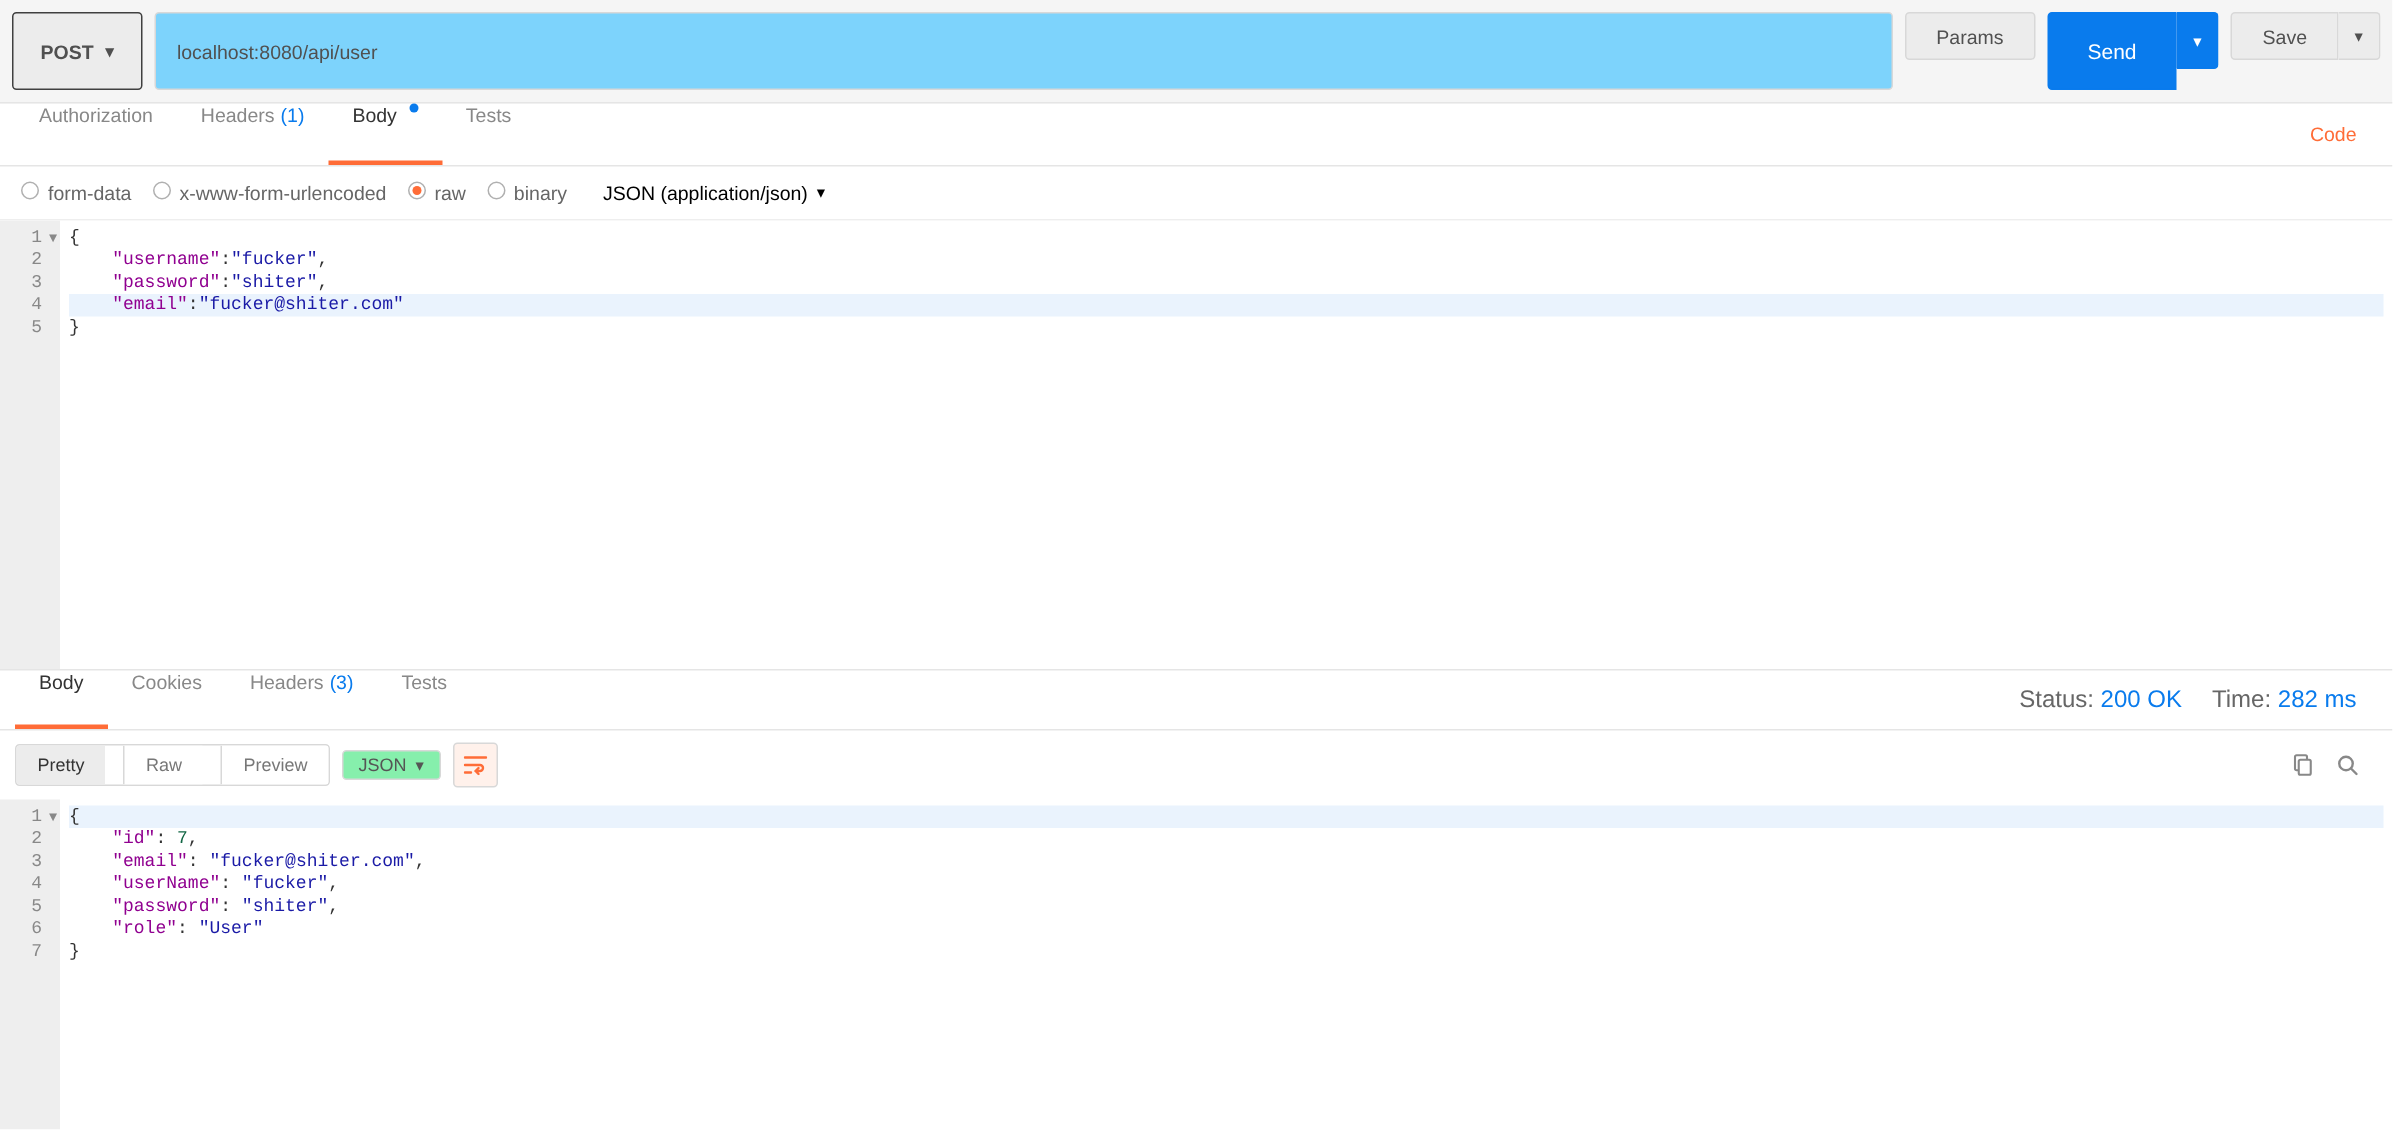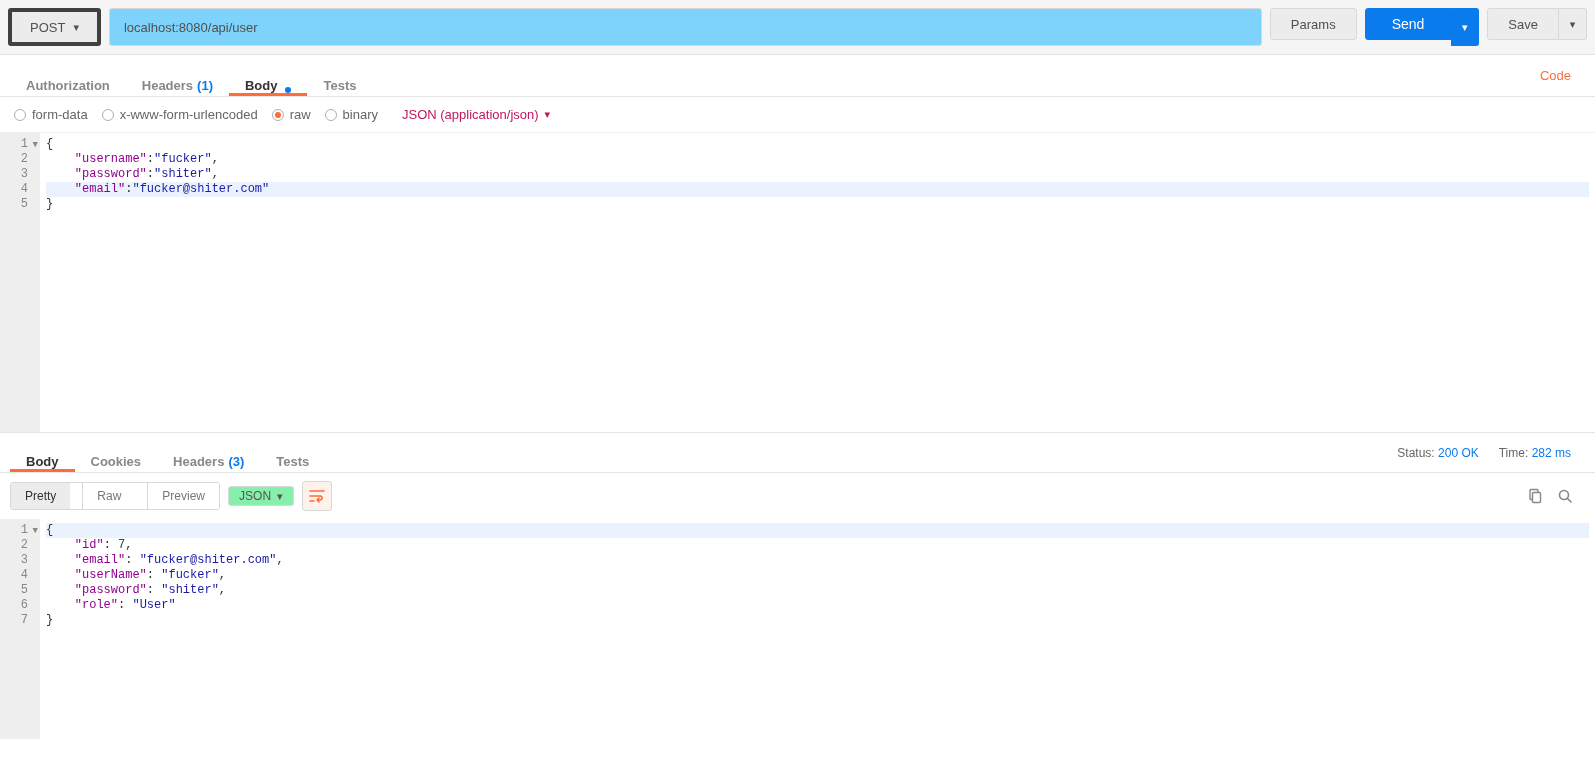--- a/index.html
+++ b/index.html
@@ -17,26 +17,26 @@
     gap: 8px;
     background: #f5f5f5;
     border-bottom: 1px solid #e5e5e5;
   }
   .method-select {
     display: flex;
     align-items: center;
     justify-content: center;
     gap: 8px;
     background: #ececec;
-    border: 4px solid #404040;
+    border: 1px solid #404040;
     border-radius: 3px;
     padding: 0 18px;
     color: #505050;
     font-size: 13px;
-    font-weight: 400;
+    font-weight: 700;
     min-width: 86px;
     cursor: pointer;
   }
   .url-input {
     flex: 1;
     border: 1px solid #d8d8d8;
     border-radius: 3px;
     padding: 0 14px;
     font-size: 13px;
     color: #505050;
@@ -55,21 +55,21 @@
     cursor: pointer;
     height: 32px;
   }
   .btn-group { display: flex; }
   .btn-group > * { border-radius: 0; }
   .btn-group > *:first-child { border-top-left-radius: 3px; border-bottom-left-radius: 3px; }
   .btn-group > *:last-child  { border-top-right-radius: 3px; border-bottom-right-radius: 3px; border-left: none; }
   .send-btn {
     display: flex; align-items: center; justify-content: center;
     background: #097bed; color: #fff; border: 1px solid #097bed;
-    padding: 0 26px; font-size: 14px; cursor: pointer; height: 32px;
+    padding: 0 26px; font-size: 14px; cursor: pointer; height: 52px;
   }
   .send-caret {
     background: #097bed; color: #fff; border: 1px solid #097bed;
     display: flex; align-items: center; justify-content: center;
     width: 28px; height: 38px; cursor: pointer; border-left: 1px solid rgba(255,255,255,0.3);
   }
   .save-caret { width: 28px; padding: 0; }
   .chev-down { font-size: 11px; }
 
   
@@ -78,27 +78,26 @@
     align-items: center;
     border-bottom: 1px solid #e5e5e5;
     padding: 0 10px;
     height: 42px;
     position: relative;
   }
   .tab {
     padding: 0 16px;
     height: 100%;
     display: flex;
-    align-items: flex-end;
+    align-items: flex-start;
     gap: 4px;
     color: #888;
     font-size: 13px;
     cursor: pointer;
     border-bottom: 3px solid transparent;
-    font-weight: bold;
   }
   .tab.active { color: #333; border-bottom-color: #ff6c37; }
   .tab .count { color: #097bed; }
   .dot { width: 6px; height: 6px; border-radius: 50%; background: #097bed; display: inline-block; margin-left: 4px; }
   .code-link {
     margin-left: auto;
     color: #ff6c37;
     font-size: 13px;
     cursor: pointer;
     padding-right: 14px;
@@ -108,31 +107,31 @@
   .body-type-row {
     display: flex;
     align-items: center;
     gap: 14px;
     padding: 10px 14px;
     border-bottom: 1px solid #eee;
     font-size: 13px;
     color: #666;
   }
   .radio {
-    display: flex; align-items: center; gap: 6px; cursor: pointer;
+    display: flex; align-items: flex-start; gap: 6px; cursor: pointer;
   }
   .radio-circle {
     width: 12px; height: 12px; border-radius: 50%; border: 1px solid #b0b0b0;
     display: inline-flex; align-items: center; justify-content: center;
   }
   .radio-circle.checked::after {
     content: ""; width: 6px; height: 6px; border-radius: 50%; background: #ff6c37;
   }
   .content-type {
-    color: #be185d; display: flex; align-items: center; gap: 6px; margin-left: 10px; cursor: pointer;
+    color: #000000; display: flex; align-items: center; gap: 6px; margin-left: 10px; cursor: pointer;
   }
 
   
   .editor {
     display: flex;
     font-family: Menlo, Consolas, "Courier New", monospace;
     font-size: 12px;
     line-height: 15px;
     height: 300px;
     overflow: hidden;
@@ -171,21 +170,21 @@
   .resp-tabs {
     display: flex;
     align-items: center;
     border-bottom: 1px solid #e5e5e5;
     padding: 0 10px;
     height: 40px;
   }
   .resp-meta {
     margin-left: auto;
     display: flex; gap: 20px; align-items: flex-start;
-    color: #666; font-size: 12px; padding-right: 14px;
+    color: #666; font-size: 16px; padding-right: 14px;
   }
   .resp-meta .val { color: #097bed; }
 
   .resp-toolbar {
     display: flex; align-items: center; gap: 8px;
     padding: 8px 10px;
   }
   .seg {
     display: flex;
     border: 1px solid #d8d8d8;

